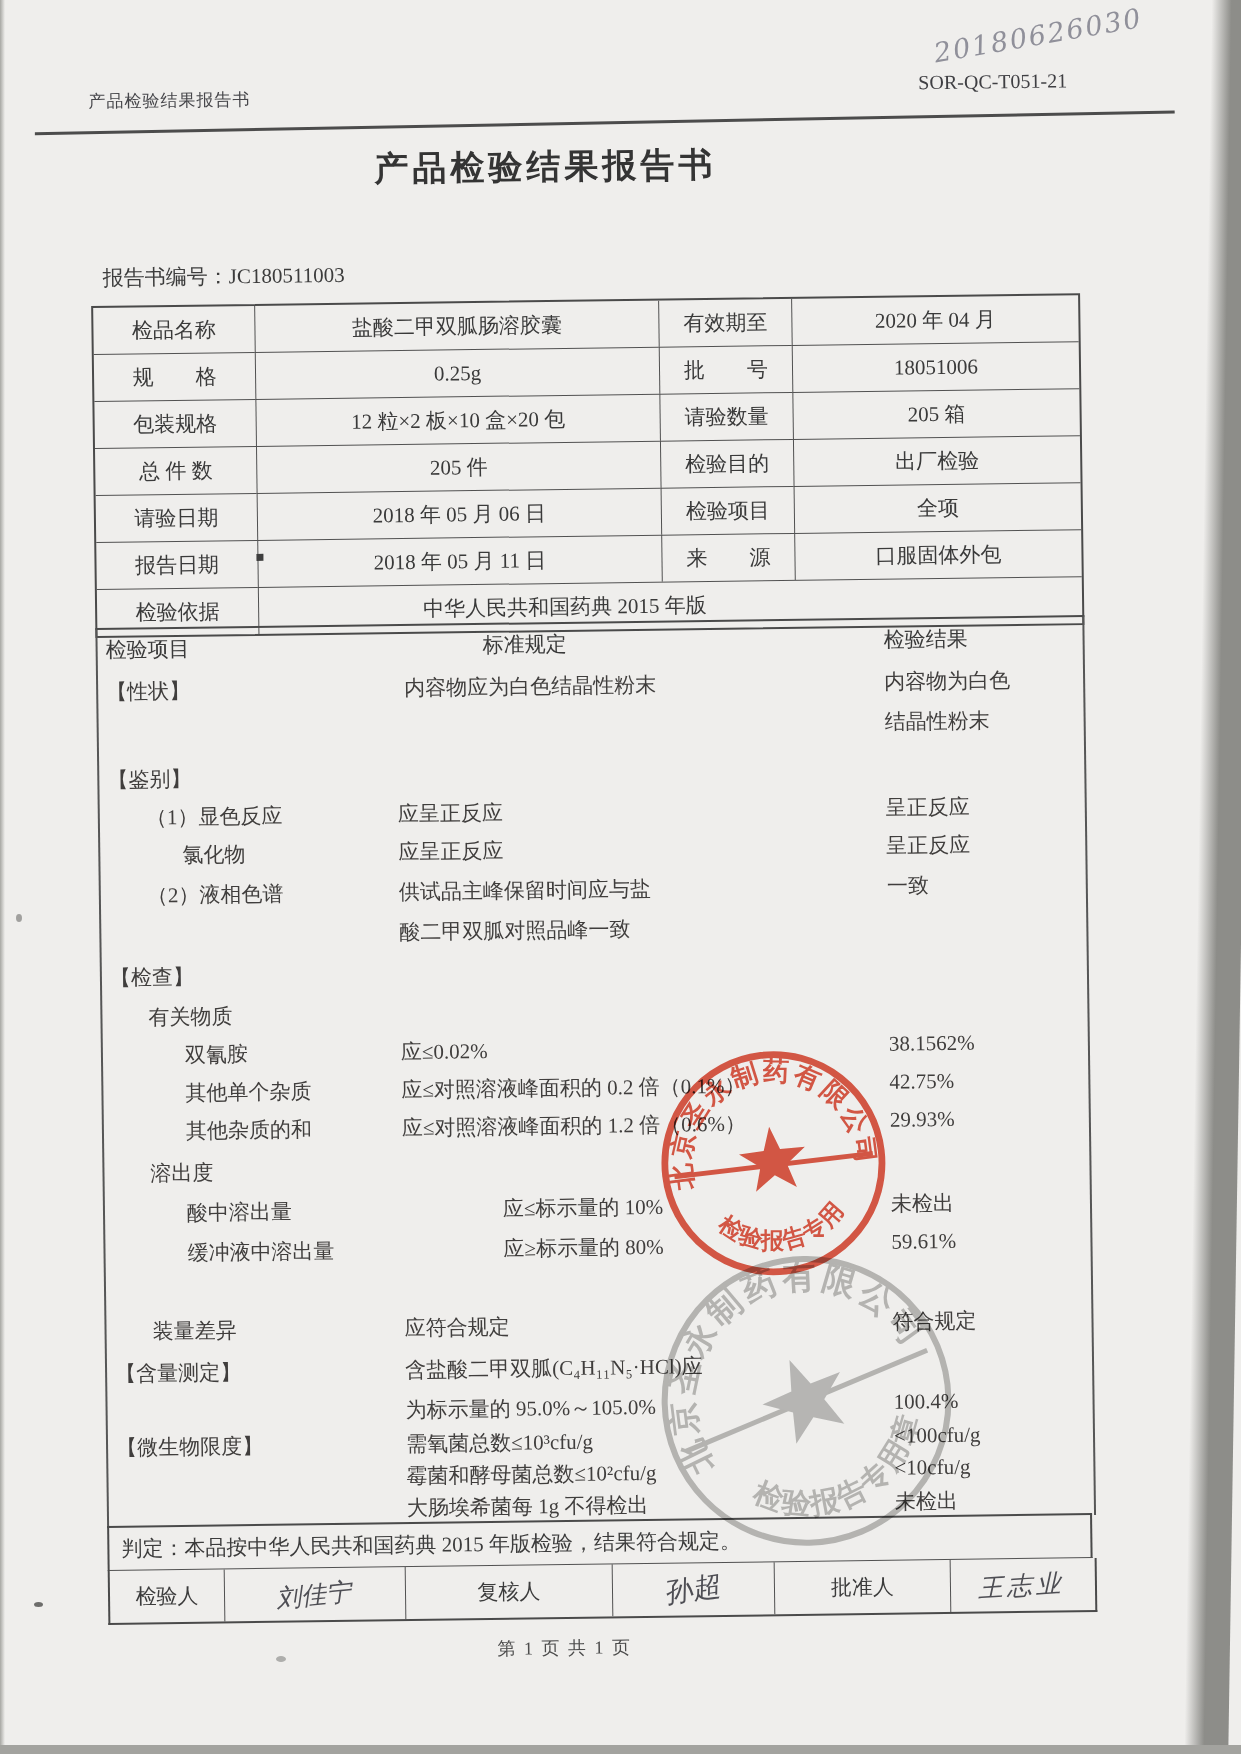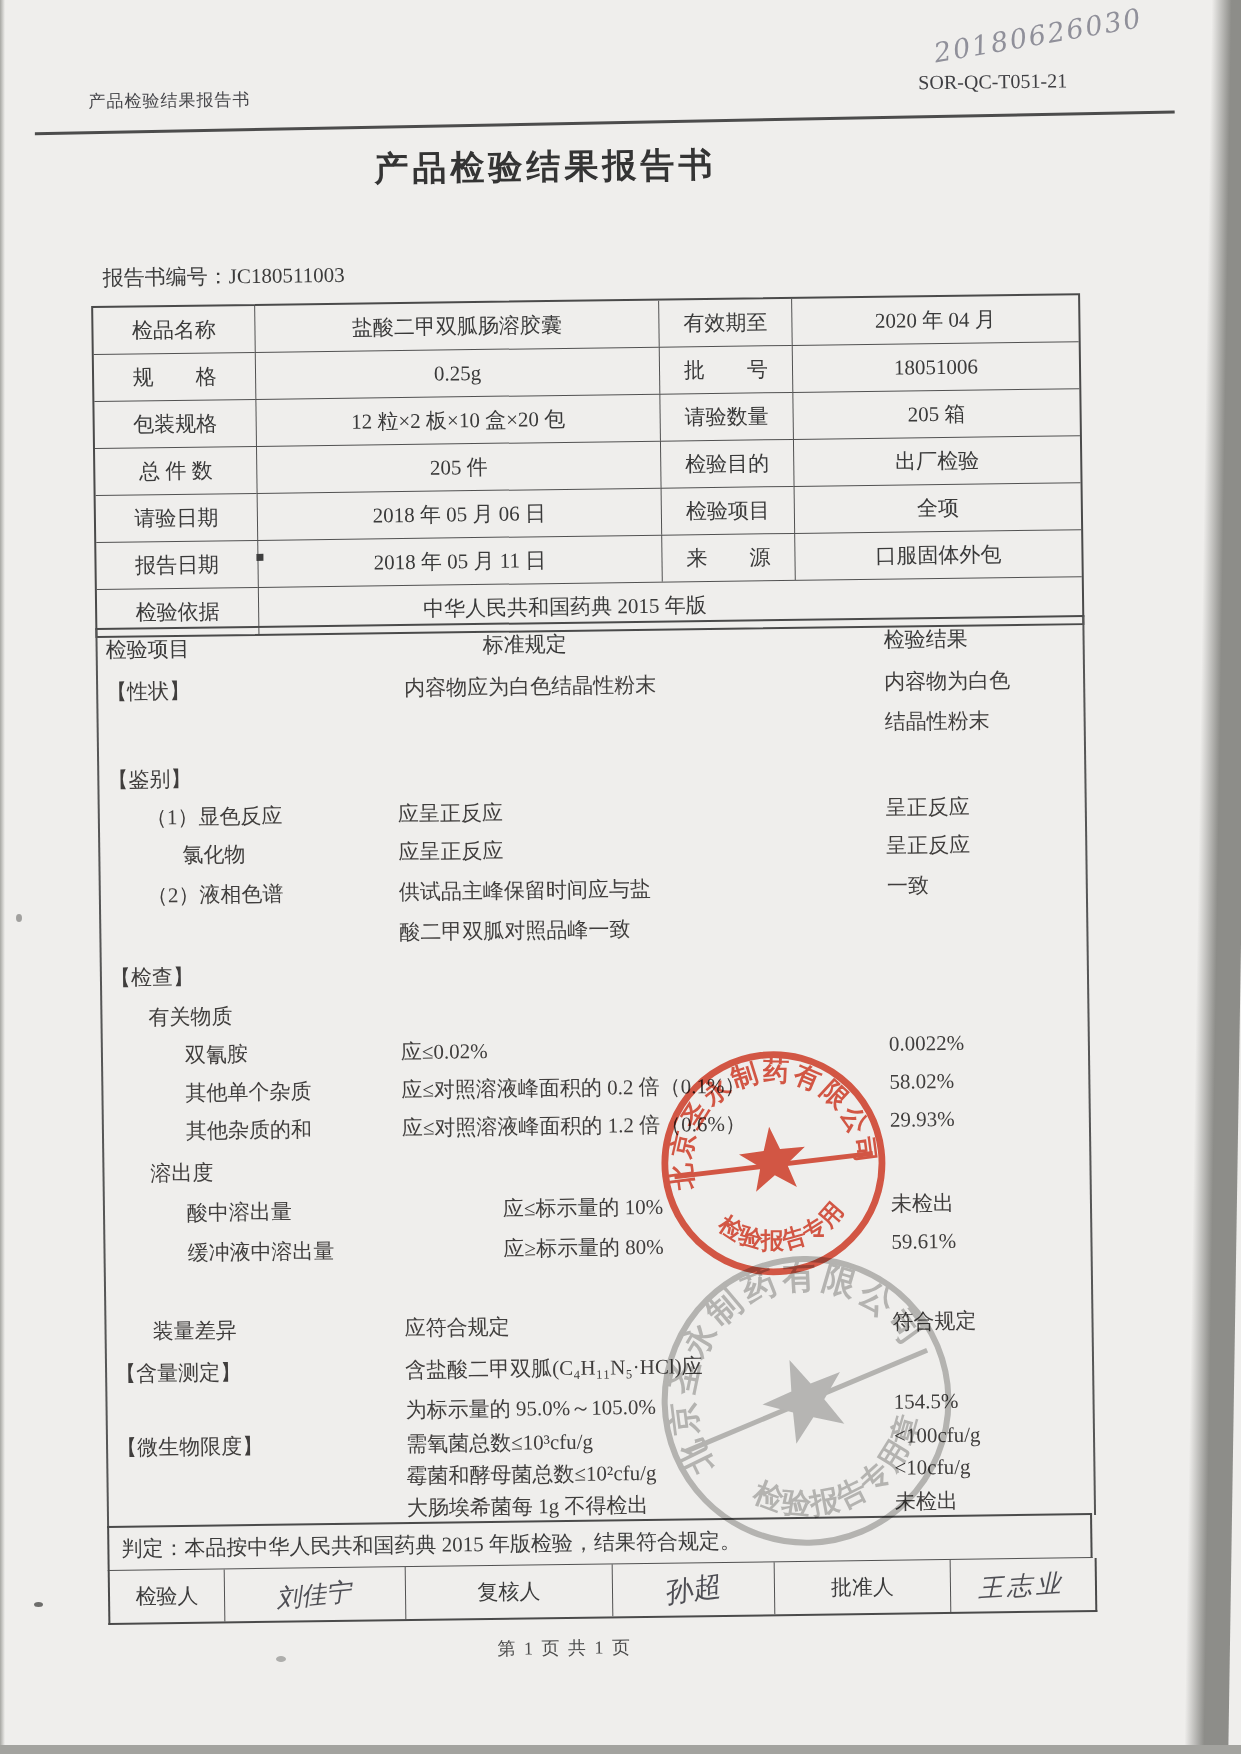--- a/index.html
+++ b/index.html
@@ -151,26 +151,26 @@
     </div>
     <div class="rline" style="top:958px;">
       <span class="ci0">【检查】</span>
     </div>
     <div class="rline" style="top:998px;">
       <span class="ci1">有关物质</span>
     </div>
     <div class="rline" style="top:1036px;">
       <span class="ci2">双氰胺</span>
       <span class="cs">应≤0.02%</span>
-      <span class="cr">0.0022%</span>
+      <span class="cr">38.1562%</span>
     </div>
     <div class="rline" style="top:1074px;">
       <span class="ci2">其他单个杂质</span>
       <span class="cs">应≤对照溶液峰面积的 0.2 倍（0.1%）</span>
-      <span class="cr">58.02%</span>
+      <span class="cr">42.75%</span>
     </div>
     <div class="rline" style="top:1112px;">
       <span class="ci2">其他杂质的和</span>
       <span class="cs">应≤对照溶液峰面积的 1.2 倍（0.6%）</span>
       <span class="cr">29.93%</span>
     </div>
     <div class="rline" style="top:1154px;">
       <span class="ci1">溶出度</span>
     </div>
     <div class="rline" style="top:1194px;">
@@ -187,21 +187,21 @@
       <span class="ci1">装量差异</span>
       <span class="cs">应符合规定</span>
       <span class="cr">符合规定</span>
     </div>
     <div class="rline" style="top:1354px;">
       <span class="ci0">【含量测定】</span>
       <span class="cs">含盐酸二甲双胍(C₄H₁₁N₅·HCl)应</span>
     </div>
     <div class="rline" style="top:1394px;">
       <span class="cs">为标示量的 95.0%～105.0%</span>
-      <span class="cr">154.5%</span>
+      <span class="cr">100.4%</span>
     </div>
     <div class="rline" style="top:1428px;">
       <span class="ci0">【微生物限度】</span>
       <span class="cs">需氧菌总数≤10³cfu/g</span>
       <span class="cr">&lt;100cfu/g</span>
     </div>
     <div class="rline" style="top:1460px;">
       <span class="cs">霉菌和酵母菌总数≤10²cfu/g</span>
       <span class="cr">&lt;10cfu/g</span>
     </div>

